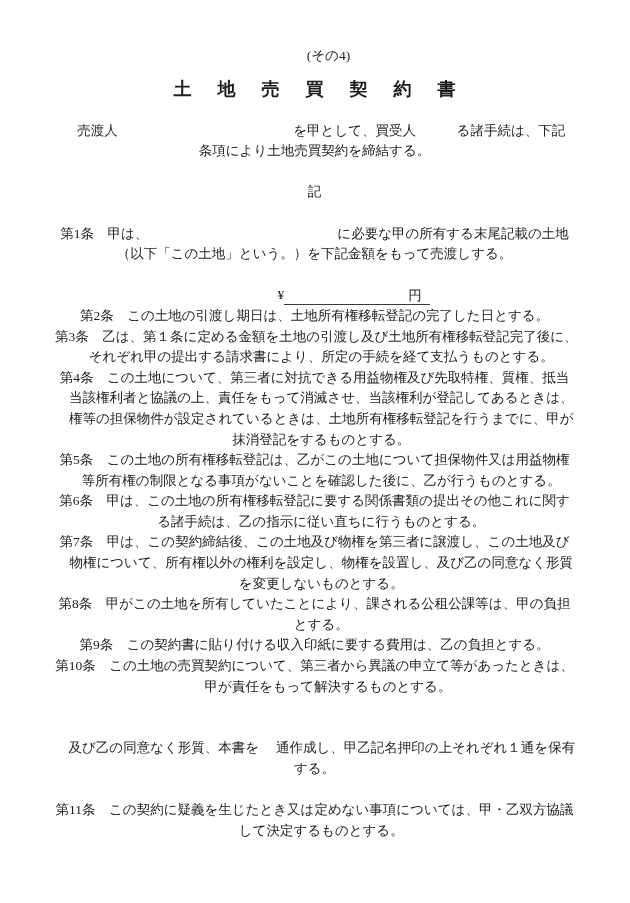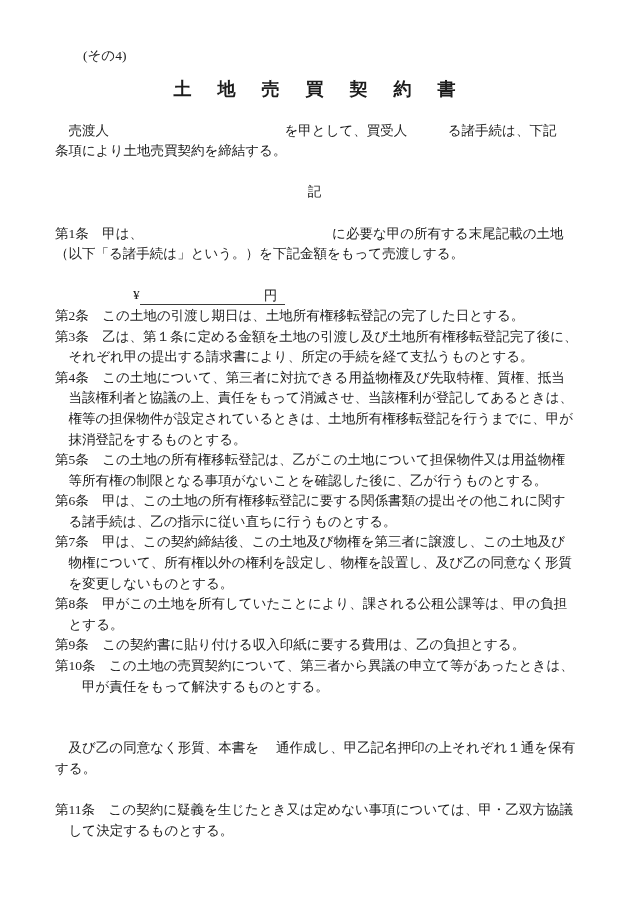--- a/index.html
+++ b/index.html
@@ -13,21 +13,21 @@
     height: 903px;
     background: #ffffff;
     color: #1c1c1c;
     font-family: "Liberation Serif", "DejaVu Serif", serif;
     font-size: 13.5px;
     line-height: 20.6px;
     box-sizing: border-box;
     padding: 46px 56px 0 55px;
     overflow: hidden;
   }
-  .block { white-space: pre; }
+  .block { white-space: pre; text-align: center; }
   .block .line { white-space: pre; }
   .blank { height: 20.6px; }
   .tag { padding-left: 28px; }
   .title {
     font-size: 18px;
     font-weight: bold;
     line-height: 32px;
     text-align: center;
     letter-spacing: 26px;
     padding-left: 26px;
@@ -53,21 +53,21 @@
 <body>
 
 <div class="page">
   <div id="doc-root">
       <div class="block tag">(その4)</div>
       <div class="block title">土地売買契約書</div>
       <div class="block para"><div class="line">　売渡人　　　　　　　　　　　　　を甲として、買受人　　　る諸手続は、下記</div><div class="line">条項により土地売買契約を締結する。</div></div>
       <div class="block blank"></div>
       <div class="block center">記</div>
       <div class="block blank"></div>
-      <div class="block para"><div class="line">第1条　甲は、　　　　　　　　　　　　　　に必要な甲の所有する末尾記載の土地</div><div class="line">（以下「る諸手続は」という。）を下記金額をもって売渡しする。</div></div>
+      <div class="block para"><div class="line">第1条　甲は、　　　　　　　　　　　　　　に必要な甲の所有する末尾記載の土地</div><div class="line">（以下「この土地」という。）を下記金額をもって売渡しする。</div></div>
       <div class="block blank"></div>
       <div class="block yen"><span>¥</span><span class="underlined"><span class="amount-blank"></span><span>円</span></span></div>
       <div class="block para"><div class="line">第2条　この土地の引渡し期日は、土地所有権移転登記の完了した日とする。</div></div>
       <div class="block para"><div class="line">第3条　乙は、第１条に定める金額を土地の引渡し及び土地所有権移転登記完了後に、</div><div class="line">　それぞれ甲の提出する請求書により、所定の手続を経て支払うものとする。</div></div>
       <div class="block para"><div class="line">第4条　この土地について、第三者に対抗できる用益物権及び先取特権、質権、抵当</div><div class="line">　当該権利者と協議の上、責任をもって消滅させ、当該権利が登記してあるときは、</div><div class="line">　権等の担保物件が設定されているときは、土地所有権移転登記を行うまでに、甲が</div><div class="line">　抹消登記をするものとする。</div></div>
       <div class="block para"><div class="line">第5条　この土地の所有権移転登記は、乙がこの土地について担保物件又は用益物権</div><div class="line">　等所有権の制限となる事項がないことを確認した後に、乙が行うものとする。</div></div>
       <div class="block para"><div class="line">第6条　甲は、この土地の所有権移転登記に要する関係書類の提出その他これに関す</div><div class="line">　る諸手続は、乙の指示に従い直ちに行うものとする。</div></div>
       <div class="block para"><div class="line">第7条　甲は、この契約締結後、この土地及び物権を第三者に譲渡し、この土地及び</div><div class="line">　物権について、所有権以外の権利を設定し、物権を設置し、及び乙の同意なく形質</div><div class="line">　を変更しないものとする。</div></div>
       <div class="block para"><div class="line">第8条　甲がこの土地を所有していたことにより、課される公租公課等は、甲の負担</div><div class="line">　とする。</div></div>
       <div class="block para"><div class="line">第9条　この契約書に貼り付ける収入印紙に要する費用は、乙の負担とする。</div></div>

